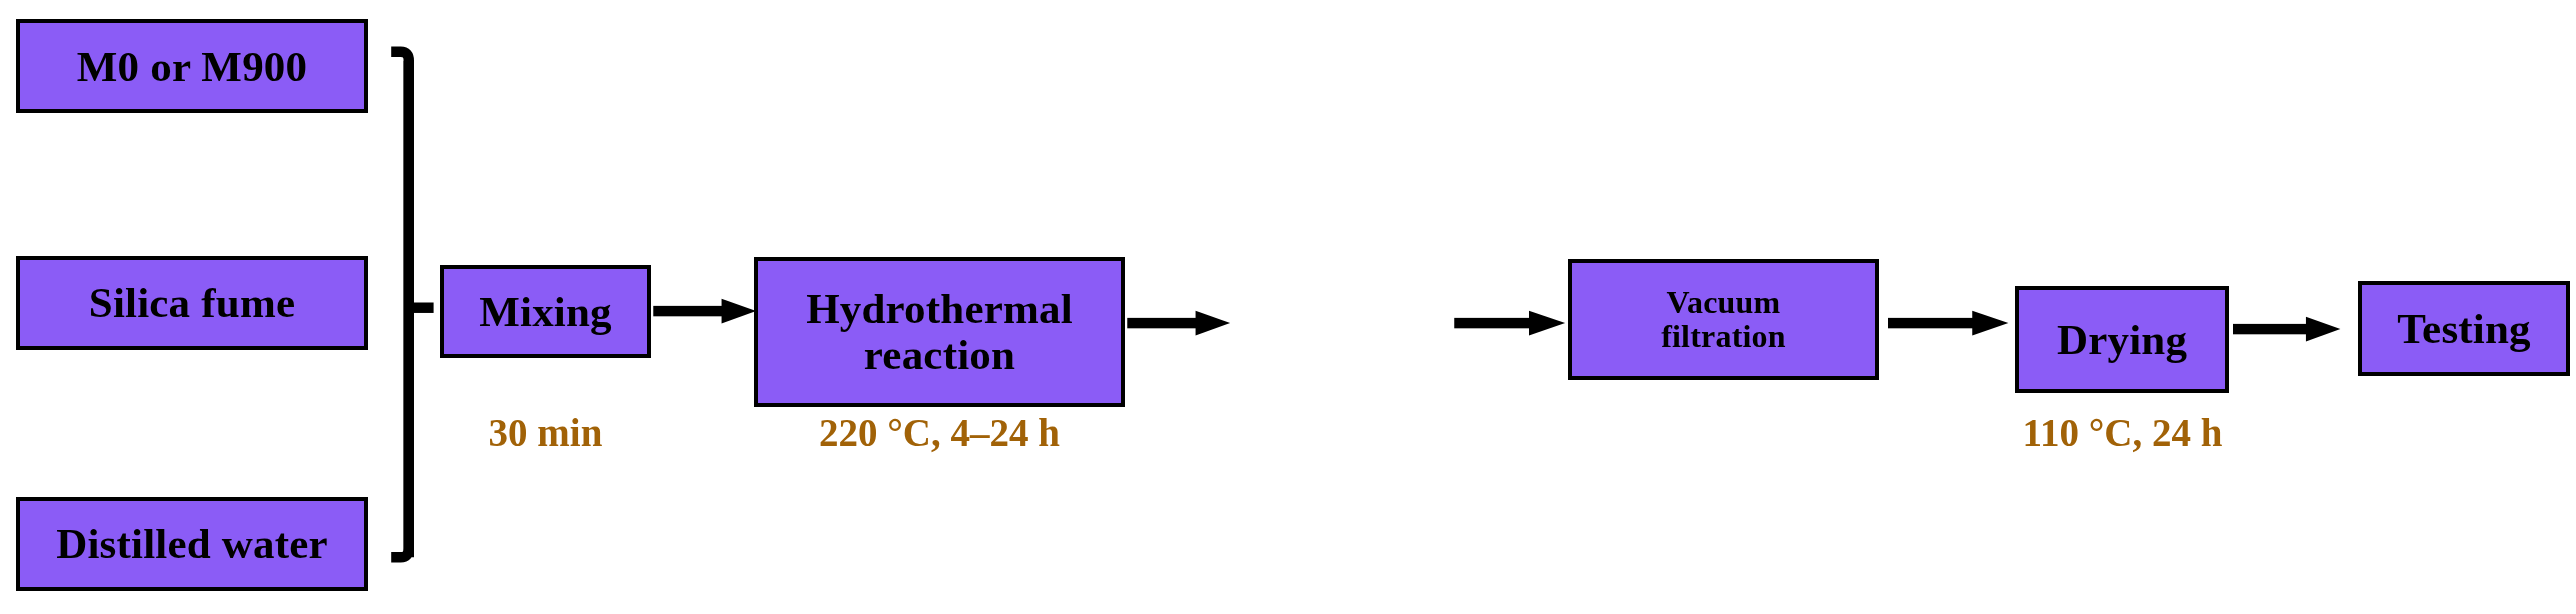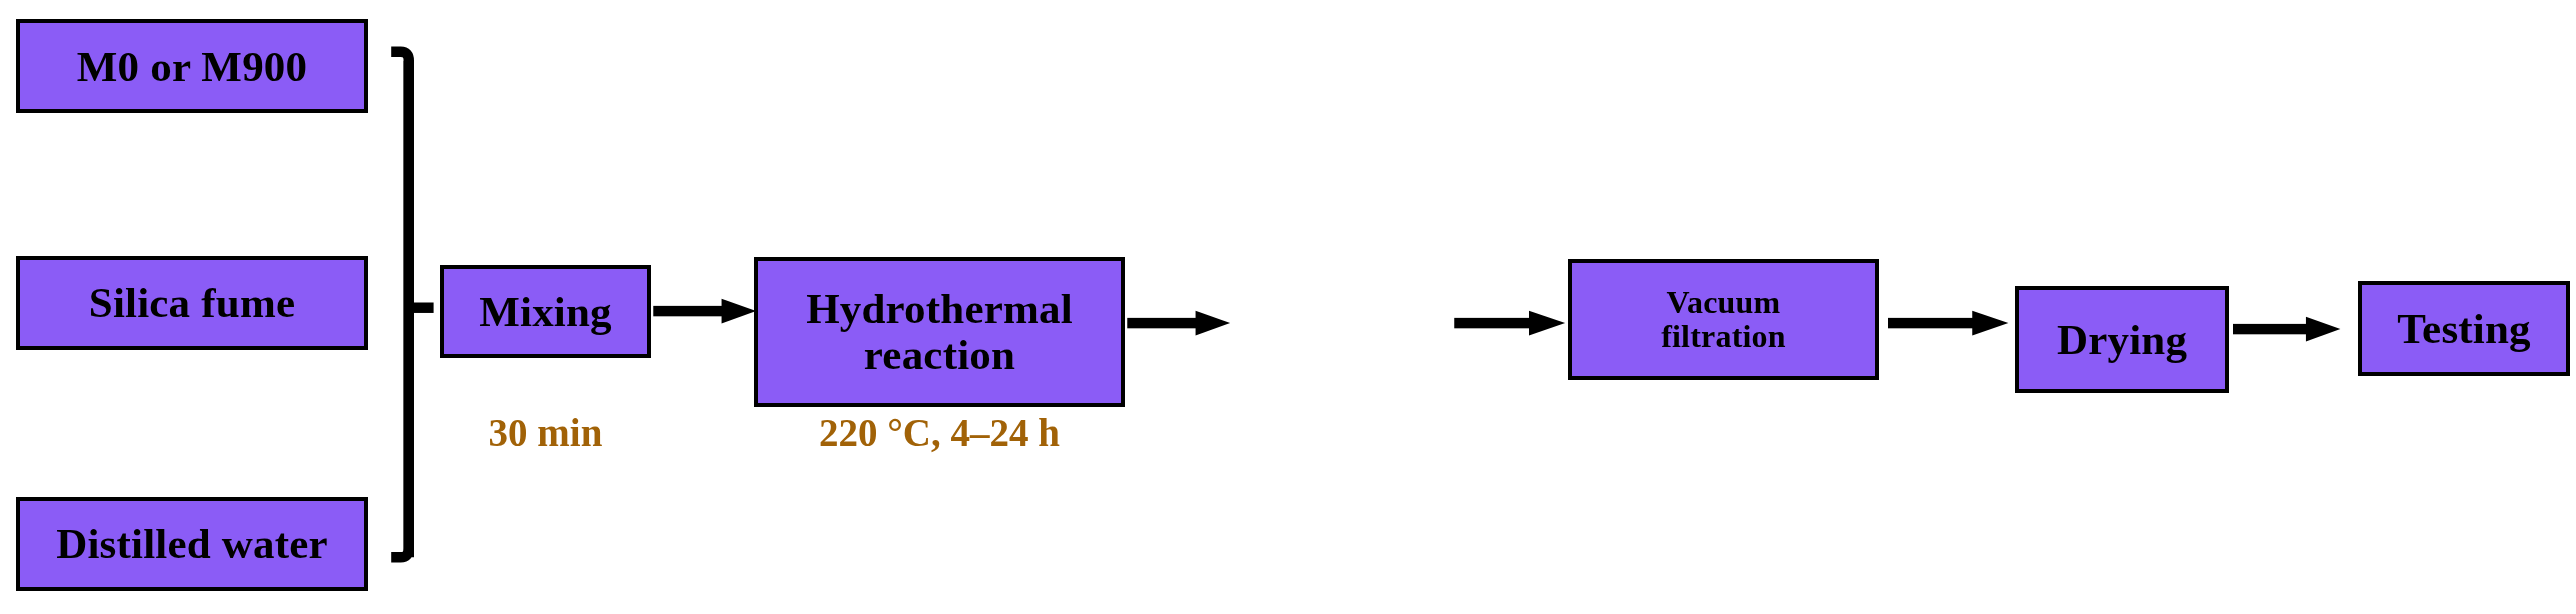--- a/index.html
+++ b/index.html
@@ -118,20 +118,21 @@
   </div>
 
   <div class="node" id="node-testing">
     <span class="node-label">Testing</span>
   </div>
 
   <div class="caption" id="cap-mixing">30 min</div>
 
   <div class="caption" id="cap-hydro">220 °C, 4–24 h</div>
 
+  <div class="caption" id="cap-drying">110 °C, 24 h</div>
 
   <svg class="connector" id="arrow-1" viewBox="0 0 130 56">
     <rect x="0" y="21" width="92" height="13" fill="#000000"></rect>
     <polygon points="85,12 128,27.5 85,43" fill="#000000"></polygon>
   </svg>
 
   <svg class="connector" id="arrow-2" viewBox="0 0 130 56">
     <rect x="0" y="21" width="92" height="13" fill="#000000"></rect>
     <polygon points="85,12 128,27.5 85,43" fill="#000000"></polygon>
   </svg>

